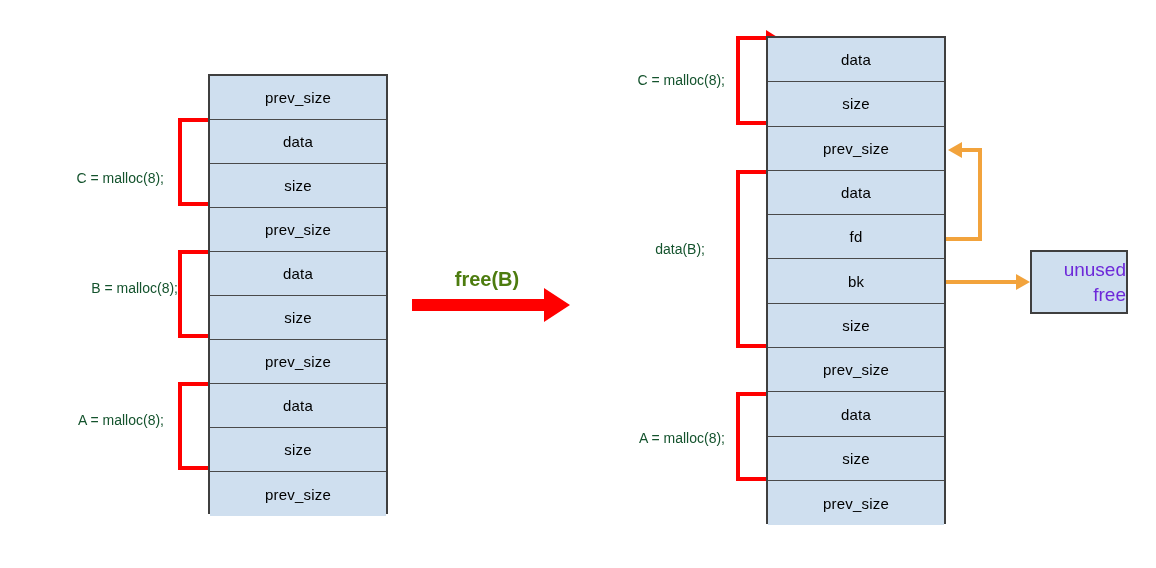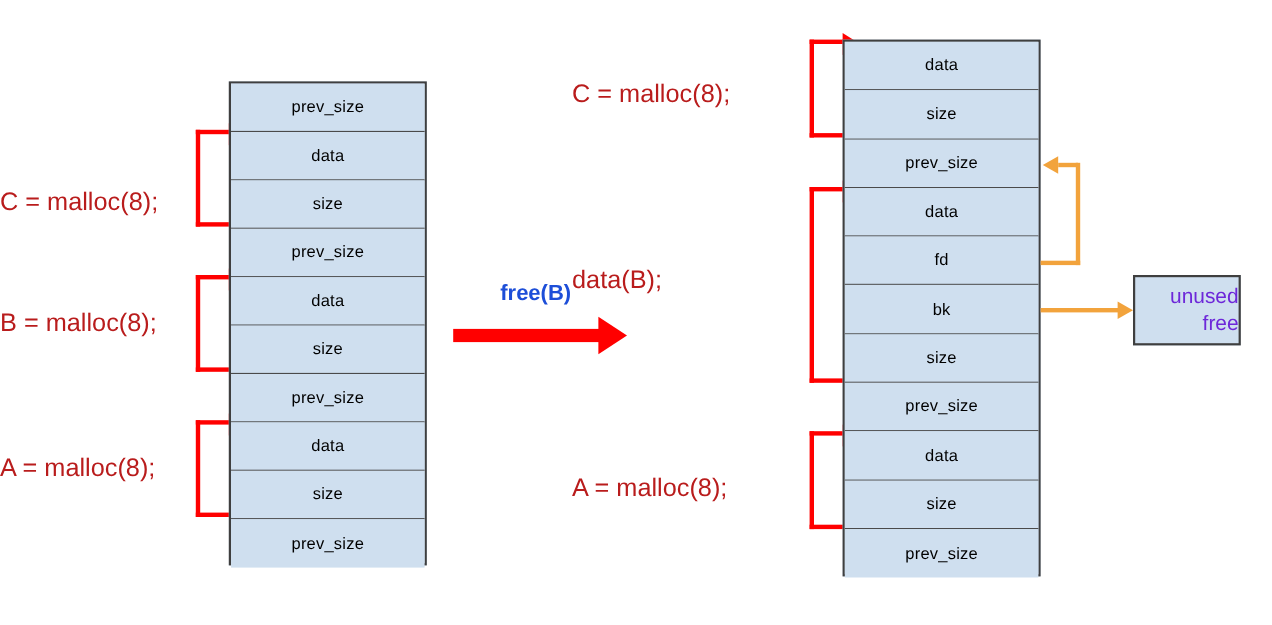--- a/index.html
+++ b/index.html
@@ -49,24 +49,24 @@
     border:2px solid #3f3f3f;
     background:#cfdfef;
     display:flex;flex-direction:column;
     align-items:flex-end;justify-content:center;
     font-size:19px;line-height:1.32;color:#6d28d9;
   }
 
   
   .code-label{
     position:absolute;
-    font-size:23px;
-    color:#b91c1c;
+    font-size:14px;
+    color:#14532d;
     white-space:nowrap;
-    text-align:left;
+    text-align:right;
   }
 
   
   .bracket{
     position:absolute;
     box-sizing:border-box;
     border:4px solid #ff0000;
     border-right:none;
   }
   .bracket .head{
@@ -88,23 +88,23 @@
   #free-arrow-head{
     position:absolute;
     left:544px;top:288px;
     width:0;height:0;
     border-top:17px solid transparent;
     border-bottom:17px solid transparent;
     border-left:26px solid #ff0000;
   }
   #free-arrow-label{
     position:absolute;
-    left:412px;top:256px;width:150px;
+    left:412px;top:268px;width:150px;
     text-align:center;
-    font-size:20px;font-weight:bold;color:#1d4ed8;
+    font-size:20px;font-weight:bold;color:#4d7c0f;
     white-space:nowrap;
   }
 
   
   .or-h{position:absolute;height:4px;background:#f2a33c;}
   .or-v{position:absolute;width:4px;background:#f2a33c;}
   .or-head-left{
     position:absolute;width:0;height:0;
     border-top:8px solid transparent;
     border-bottom:8px solid transparent;

